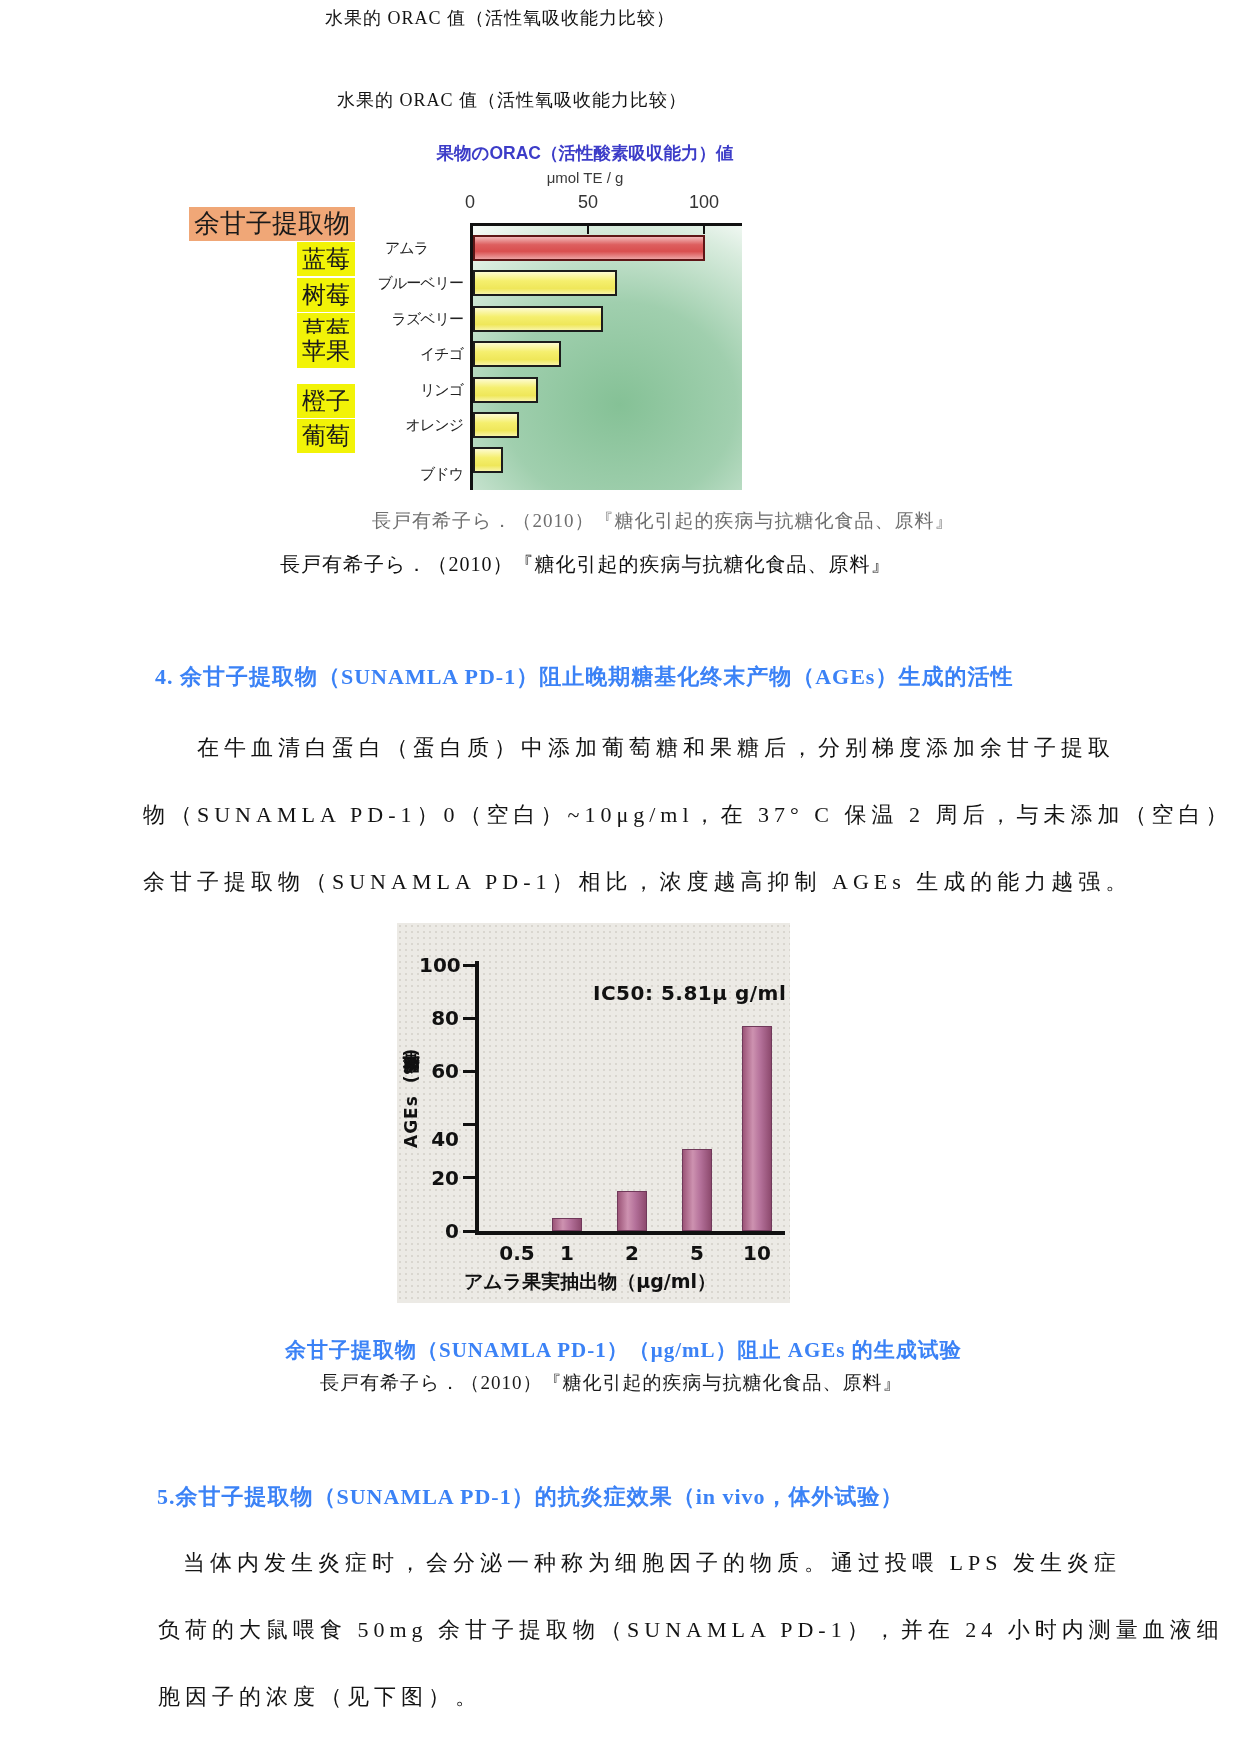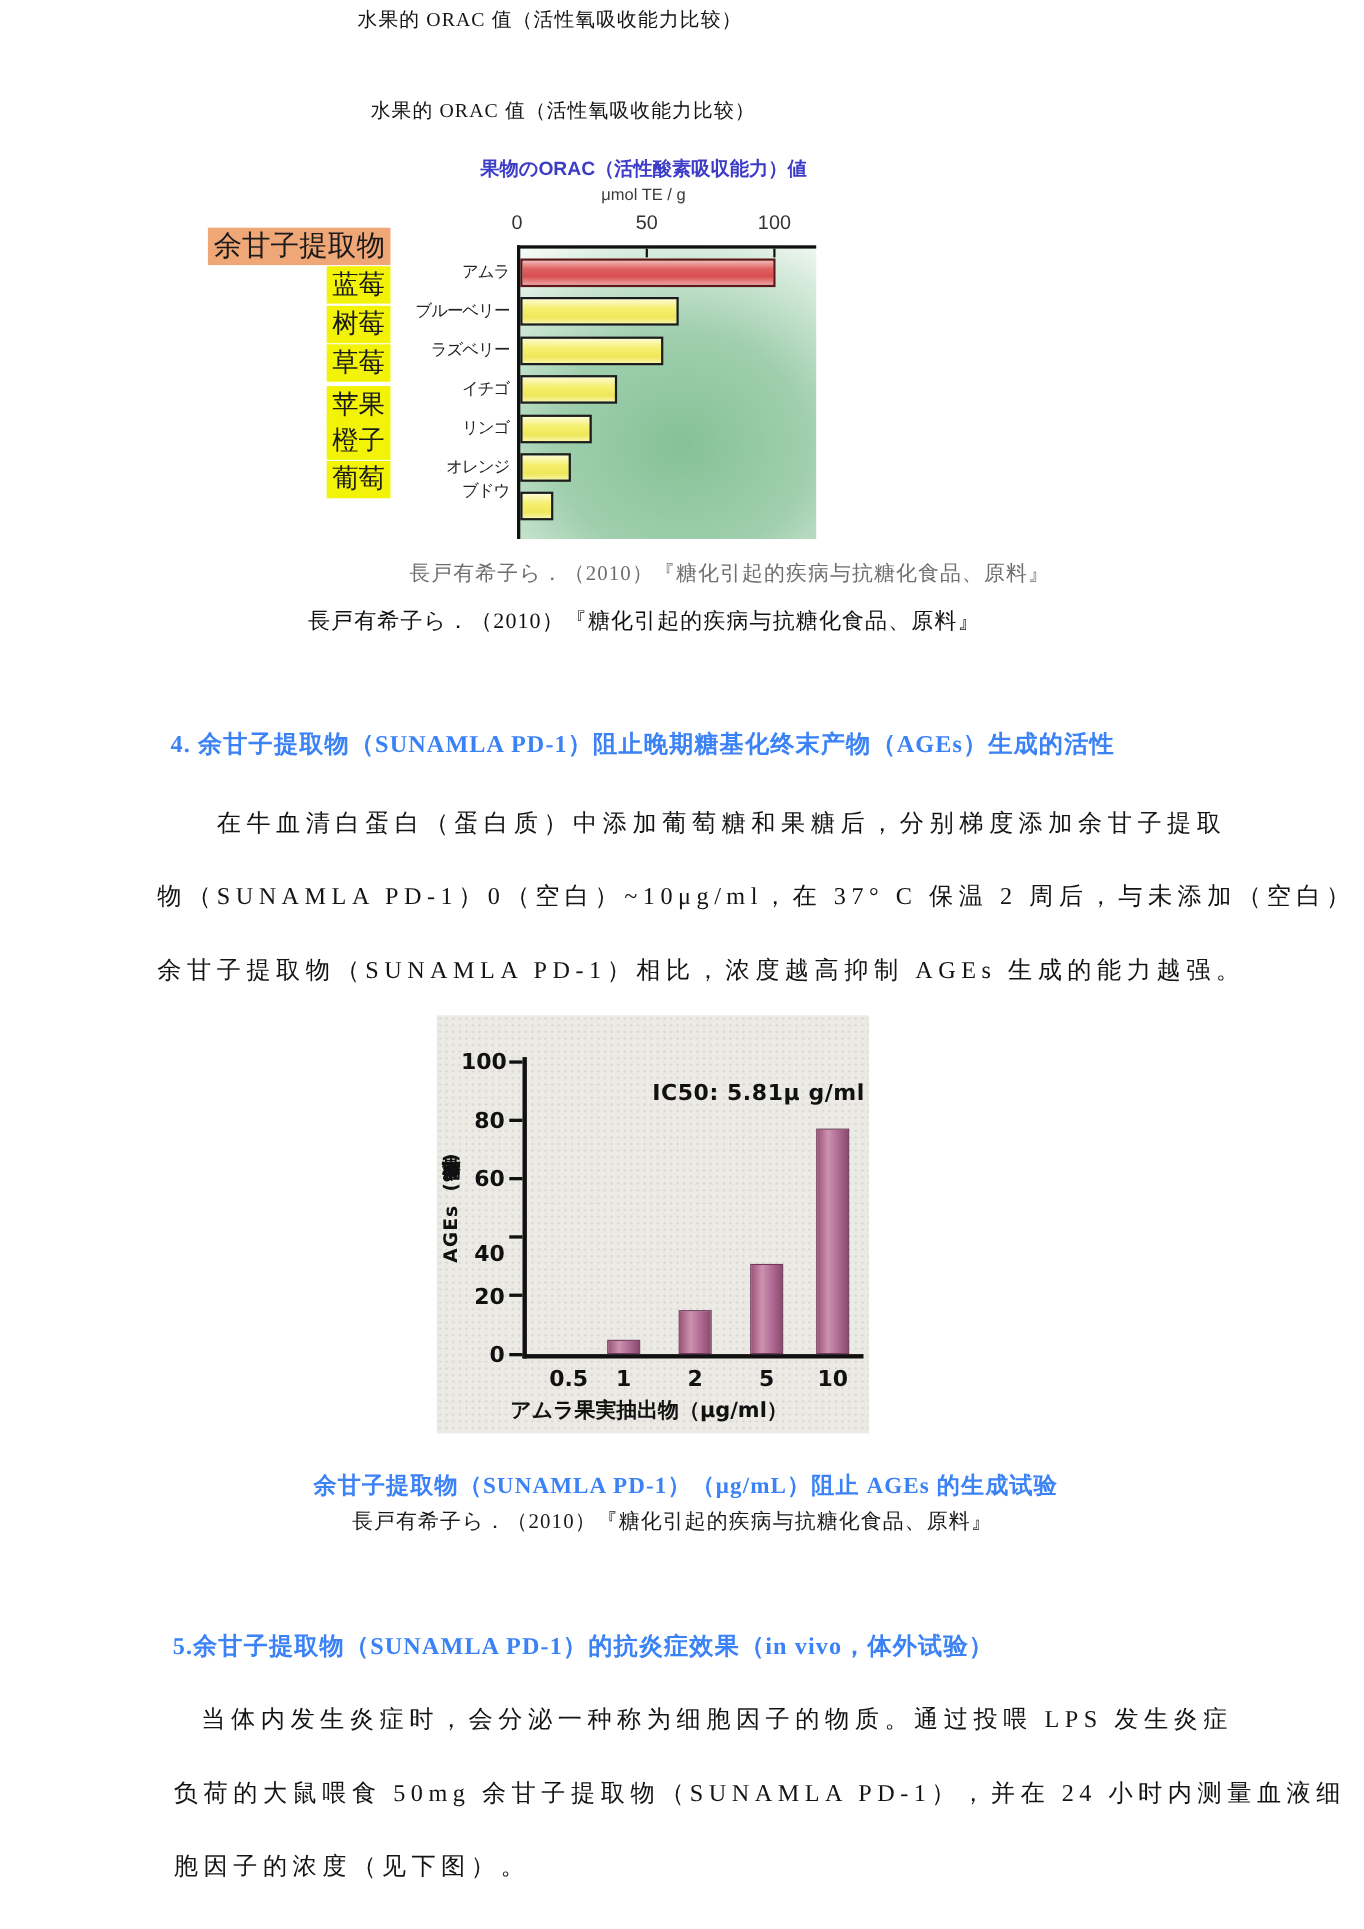--- a/index.html
+++ b/index.html
@@ -79,39 +79,39 @@
     <div class="abs c1-spine"></div>
     <div class="abs c1-tickmark" style="left:387px;"></div>
     <div class="abs c1-tickmark" style="left:503px;"></div>
     <div id="c1-ticks">
         <div class="abs c1-ticklabel" style="left: 270px;">0</div>
         <div class="abs c1-ticklabel" style="left: 388px;">50</div>
         <div class="abs c1-ticklabel" style="left: 504px;">100</div>
       </div>
     <div id="c1-rows">
         <div class="abs c1-cn cn-orange" style="top: 72px;">余甘子提取物</div>
-        <div class="abs c1-jp" style="top: 100px;">アムラ</div>
+        <div class="abs c1-jp" style="top: 100px; text-align: center;">アムラ</div>
         <div class="abs c1-bar bar-red" style="top: 100px; width: 232px;"></div>
         <div class="abs c1-cn cn-yellow" style="top: 107.4px;">蓝莓</div>
         <div class="abs c1-jp" style="top: 135.4px;">ブルーベリー</div>
         <div class="abs c1-bar bar-yellow" style="top: 135.4px; width: 143.84px;"></div>
         <div class="abs c1-cn cn-yellow" style="top: 142.8px;">树莓</div>
         <div class="abs c1-jp" style="top: 170.8px;">ラズベリー</div>
         <div class="abs c1-bar bar-yellow" style="top: 170.8px; width: 129.92px;"></div>
         <div class="abs c1-cn cn-yellow" style="top: 178.2px;">草莓</div>
         <div class="abs c1-jp" style="top: 206.2px;">イチゴ</div>
         <div class="abs c1-bar bar-yellow" style="top: 206.2px; width: 88.16px;"></div>
-        <div class="abs c1-cn cn-yellow" style="top: 216px;">苹果</div>
+        <div class="abs c1-cn cn-yellow" style="top: 199px;">苹果</div>
         <div class="abs c1-jp" style="top: 241.6px;">リンゴ</div>
         <div class="abs c1-bar bar-yellow" style="top: 241.6px; width: 64.96px;"></div>
         <div class="abs c1-cn cn-yellow" style="top: 249px;">橙子</div>
         <div class="abs c1-jp" style="top: 277px;">オレンジ</div>
         <div class="abs c1-bar bar-yellow" style="top: 277px; width: 46.4px;"></div>
         <div class="abs c1-cn cn-yellow" style="top: 284.4px;">葡萄</div>
-        <div class="abs c1-jp" style="top: 299px;">ブドウ</div>
+        <div class="abs c1-jp" style="top: 326px;">ブドウ</div>
         <div class="abs c1-bar bar-yellow" style="top: 312.4px; width: 30.16px;"></div>
       </div>
   </div>
 
   <div class="abs cap-gray">長戸有希子ら．（2010）『糖化引起的疾病与抗糖化食品、原料』</div>
   <div class="abs cap-black">長戸有希子ら．（2010）『糖化引起的疾病与抗糖化食品、原料』</div>
 
   <div class="abs sec-heading" style="left:155px;top:662px;">4. 余甘子提取物（SUNAMLA PD-1）阻止晚期糖基化终末产物（AGEs）生成的活性</div>
   <div id="sec4-lines">
       <div class="abs body-line" style="top: 733px; left: 197px;">在牛血清白蛋白（蛋白质）中添加葡萄糖和果糖后，分别梯度添加余甘子提取</div>

